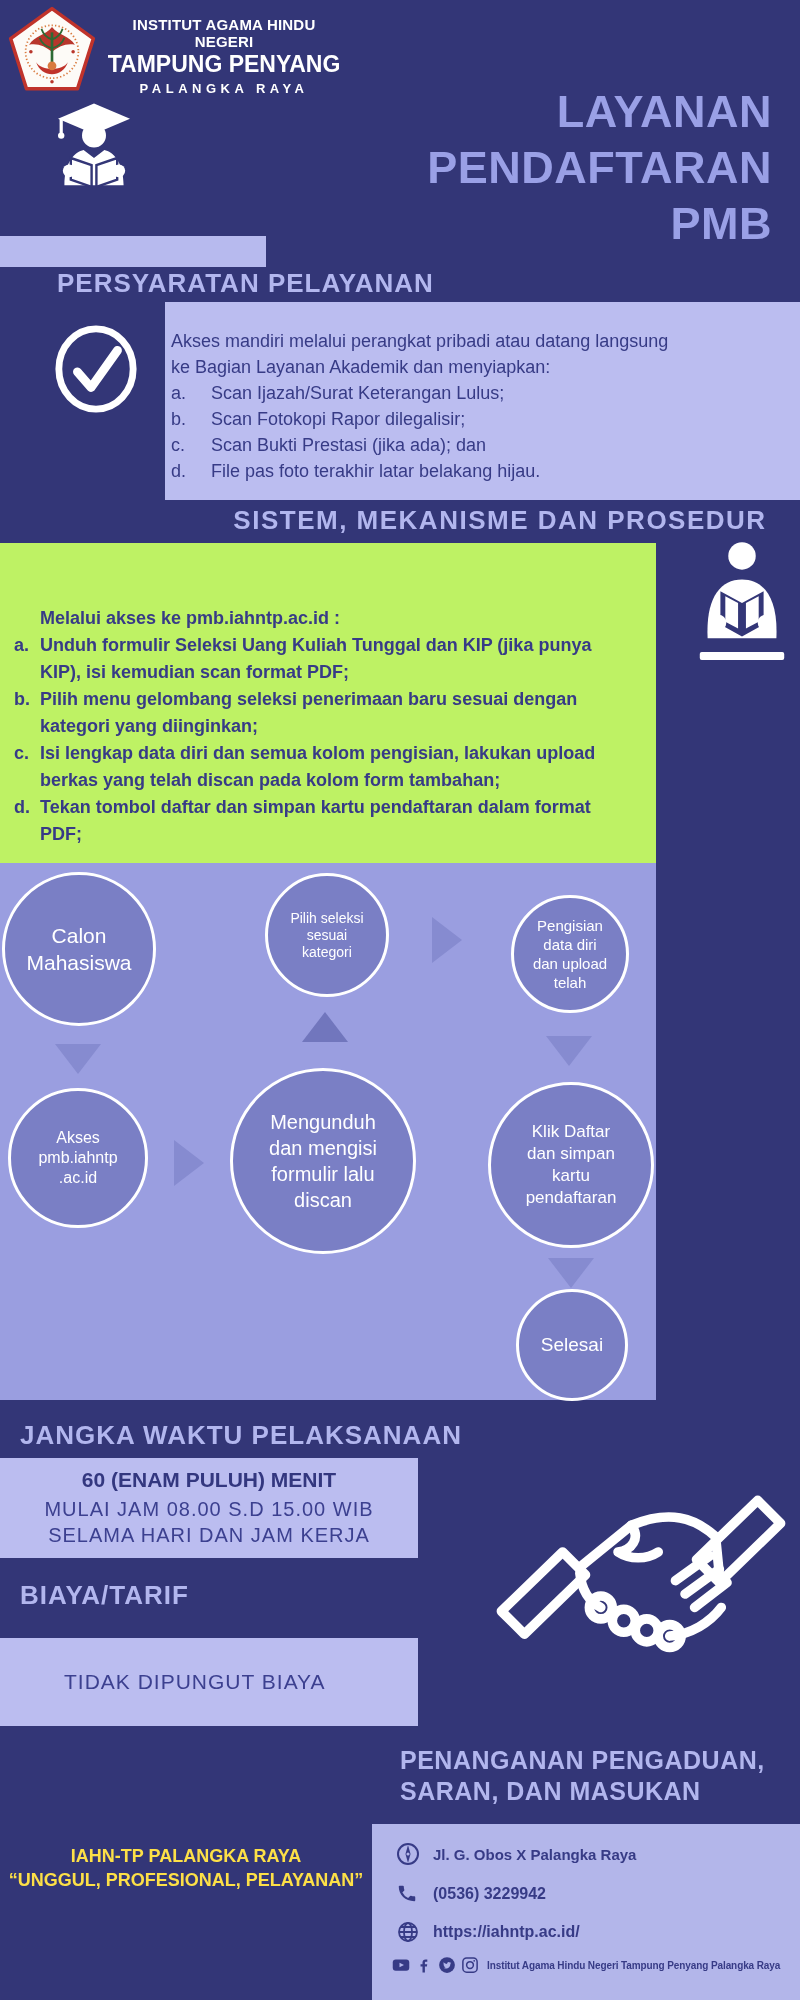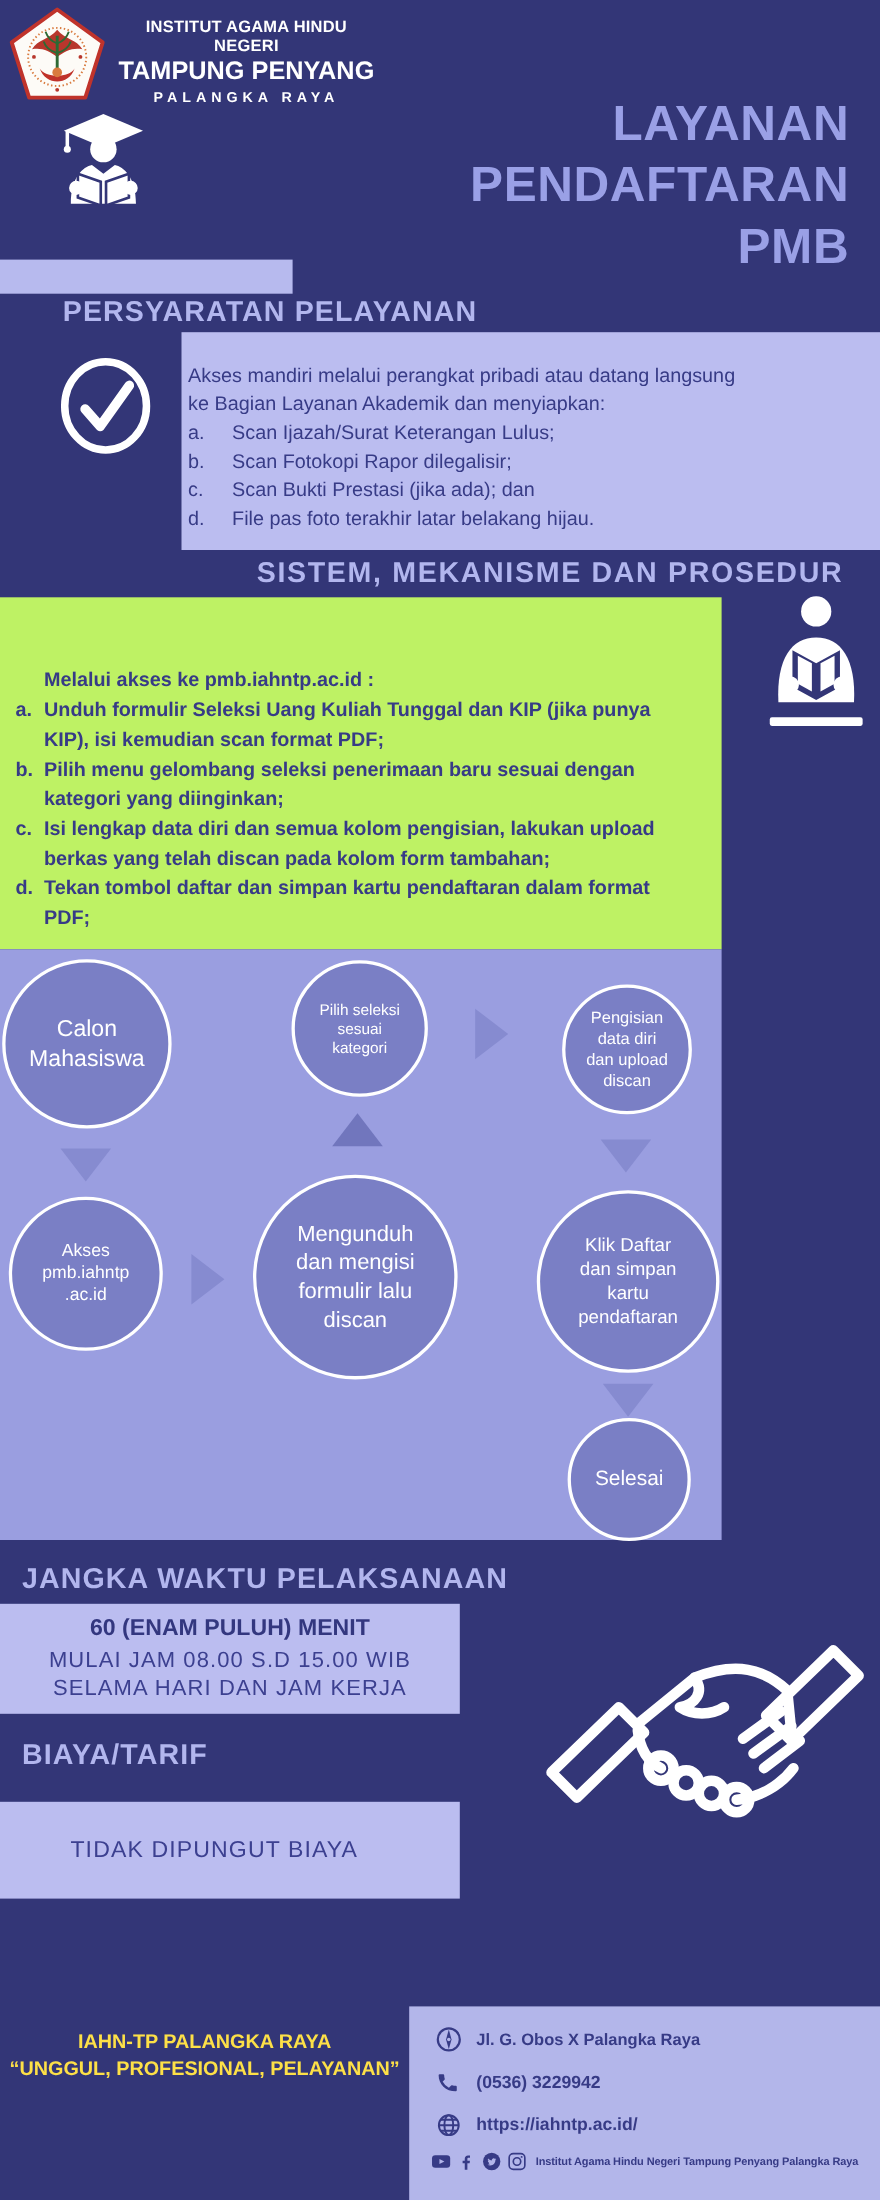--- a/index.html
+++ b/index.html
@@ -202,21 +202,21 @@
 
   <div class="abs flow">
     <div class="circle c-calon">Calon
 Mahasiswa</div>
     <div class="circle c-pilih">Pilih seleksi
 sesuai
 kategori</div>
     <div class="circle c-pengisian">Pengisian
 data diri
 dan upload
-discan</div>
+telah</div>
     <div class="circle c-akses">Akses
 pmb.iahntp
 .ac.id</div>
     <div class="circle c-mengunduh">Mengunduh
 dan mengisi
 formulir lalu
 discan</div>
     <div class="circle c-klik">Klik Daftar
 dan simpan
 kartu
@@ -253,20 +253,22 @@
         <path d="M196 118 L232 92 M206 132 L242 106 M216 146 L250 120"></path>
       </g>
     </svg>
   </span>
 
   <div class="abs h-lav h-biaya">BIAYA/TARIF</div>
   <div class="abs box-fee">
     <div class="v">TIDAK DIPUNGUT BIAYA</div>
   </div>
 
+  <div class="abs h-lav h-pengaduan pre">PENANGANAN PENGADUAN,
+SARAN, DAN MASUKAN</div>
   <div class="abs panel-contact">
     <div class="c-row r-addr">
       <span class="ic">
         <svg viewBox="0 0 24 24" width="24" height="24">
           <circle cx="12" cy="12" r="10" stroke="#373b86" stroke-width="2" fill="none"></circle>
           <path d="M12 3 L14.5 12 L12 21 L9.5 12 Z" fill="#373b86"></path>
           <circle cx="12" cy="12" r="1.6" fill="#b3b6ea"></circle>
         </svg>
       </span>
       <span>Jl. G. Obos X Palangka Raya</span>

